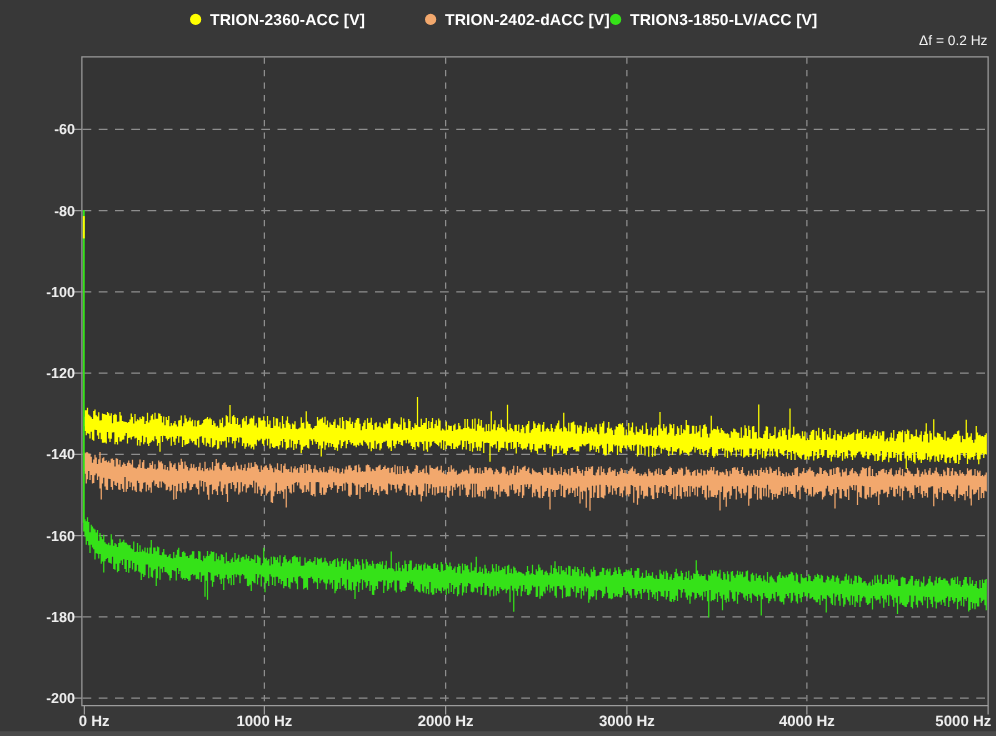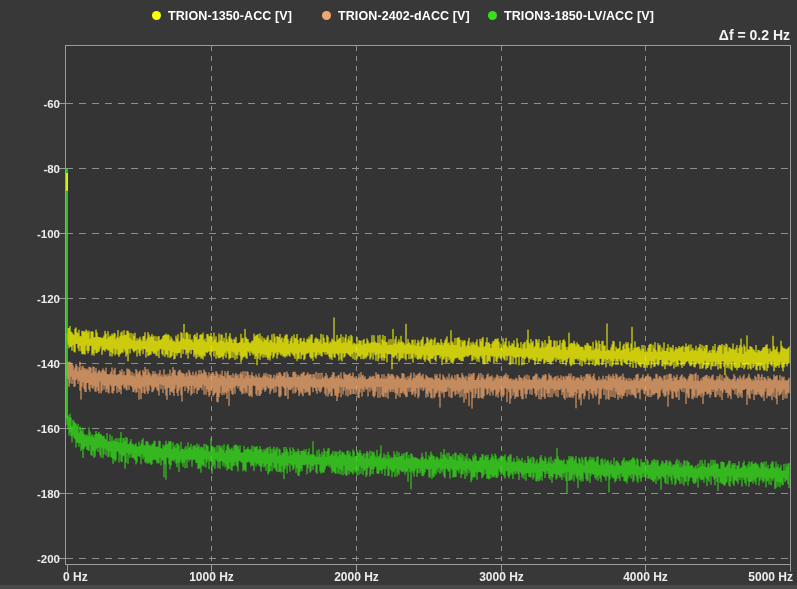--- a/index.html
+++ b/index.html
@@ -7,40 +7,40 @@
     position:relative;width:797px;height:589px;overflow:hidden;
     background:#383838;
     font-family:"Liberation Sans", sans-serif;
     -webkit-font-smoothing:antialiased;
   }
   .legend{position:absolute;top:0;left:0;width:797px;height:28px;}
   .legend-item{position:absolute;top:8px;display:flex;align-items:center;height:15px;cursor:default;}
   .legend-item .dot{width:9px;height:9px;border-radius:50%;margin-right:7px;flex:0 0 auto;}
   .legend-item .lbl{color:#ffffff;font-size:12.5px;font-weight:700;letter-spacing:0.1px;white-space:nowrap;}
   .legend-item:nth-child(1){left:152px;}
-  .legend-item:nth-child(2){left:322px;}
+  .legend-item:nth-child(2){left:340px;}
   .legend-item:nth-child(3){left:488px;}
   .deltaf{
     position:absolute;top:27px;right:7px;color:#f2f2f2;
-    font-size:14px;font-weight:700;white-space:nowrap;
+    font-size:11px;font-weight:400;white-space:nowrap;
   }
   svg#plot{position:absolute;left:0;top:0;}
   .footer-strip{position:absolute;left:0;bottom:0;width:797px;height:4px;background:#4a4a4a;}
   text.ytick{fill:#ededed;font-size:11.5px;font-weight:600;font-family:"Liberation Sans",sans-serif;}
   text.xtick{fill:#ededed;font-size:12px;font-weight:600;font-family:"Liberation Sans",sans-serif;}
 </style>
 </head>
 <body>
 
 <div class="stage">
 
   <div class="legend">
     <div class="legend-item">
       <span class="dot" style="background: rgb(255, 255, 0);"></span>
-      <span class="lbl">TRION-1350-ACC [V]</span>
+      <span class="lbl">TRION-2360-ACC [V]</span>
     </div>
     <div class="legend-item">
       <span class="dot" style="background: rgb(242, 168, 109);"></span>
       <span class="lbl">TRION-2402-dACC [V]</span>
     </div>
     <div class="legend-item">
       <span class="dot" style="background: rgb(53, 226, 24);"></span>
       <span class="lbl">TRION3-1850-LV/ACC [V]</span>
     </div>
   </div>

